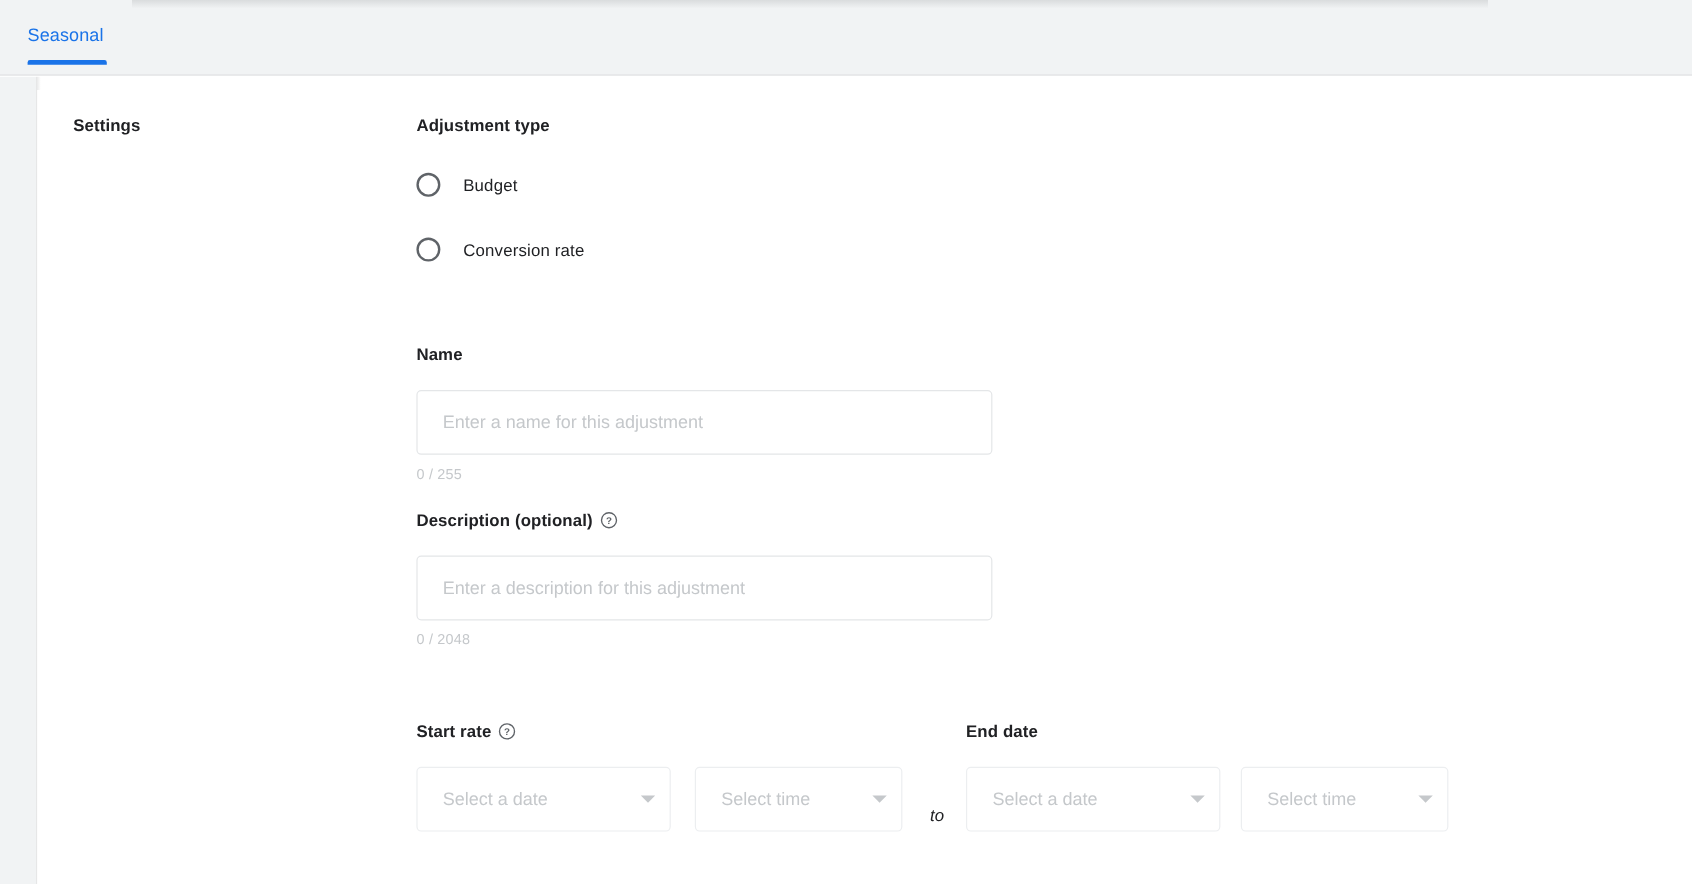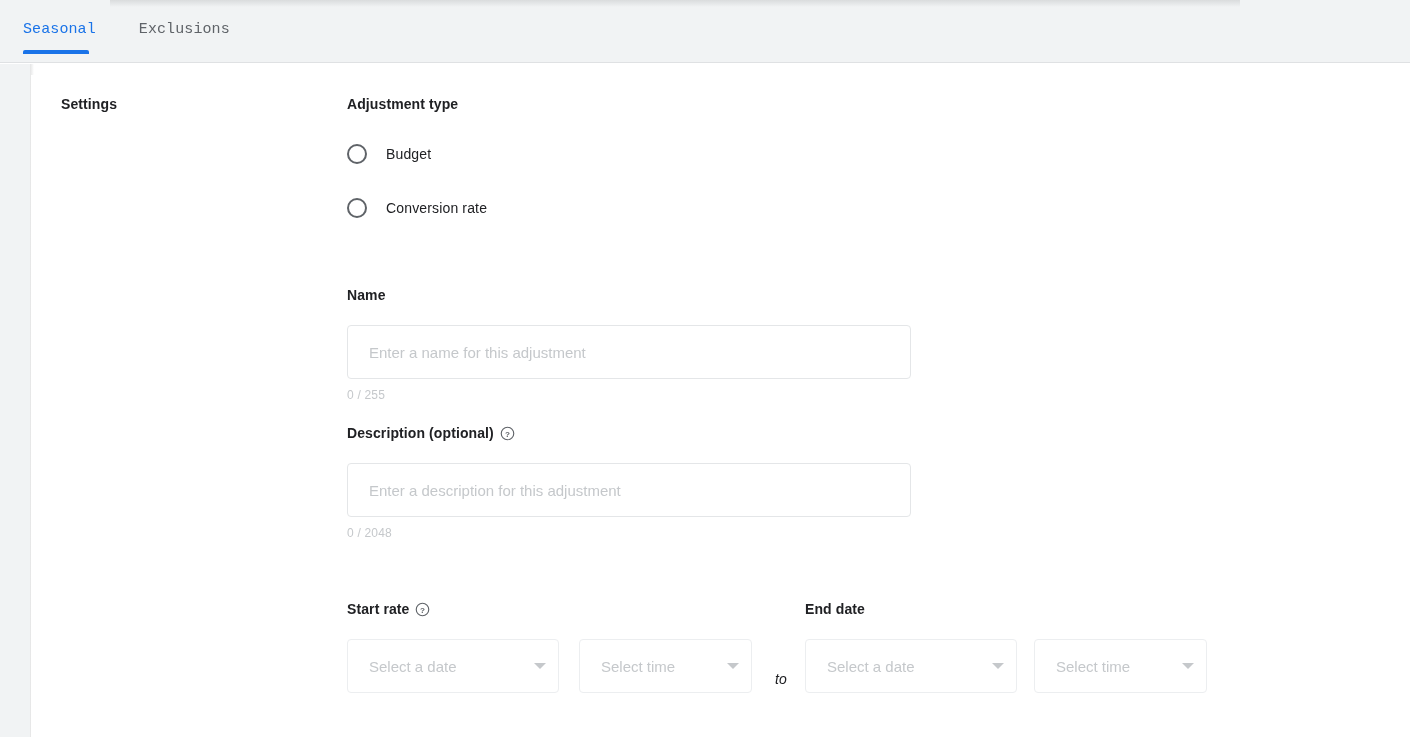--- a/index.html
+++ b/index.html
@@ -49,21 +49,20 @@
   .tab {
     position: relative;
     height: 63px;
     display: flex;
     align-items: center;
     font-size: 15px;
     letter-spacing: 0.1px;
     cursor: pointer;
     padding: 0;
     margin-right: 43px;
-    font-family: Liberation Mono, monospace;
   }
   .tab .tab-label { display: block; line-height: 1; padding-bottom: 4px;}
   .tab.active { color: #1a73e8; }
   .tab.inactive { color: #5f6368; }
   .tab.active::after {
     content: "";
     position: absolute;
     left: 0;
     bottom: 9px;
     width: 66px;
@@ -169,21 +168,21 @@
     letter-spacing: 0.15px;
   }
 
   
   .name-label { position: absolute; left: 0; top: 212px; }
   .desc-label { position: absolute; left: 0; top: 350px; }
 
   .text-input {
     position: absolute;
     left: 0;
-    width: 564px;
+    width: 480px;
     height: 54px;
     box-sizing: border-box;
     border: 1px solid #e4e6e8;
     border-radius: 4px;
     background: #fff;
     font-family: "Liberation Sans", sans-serif;
     font-size: 15px;
     color: #202124;
     padding: 0 21px;
     outline: none;
@@ -250,23 +249,20 @@
     font-style: italic;
   }
 </style>
 </head>
 <body>
 
 <div class="tabbar">
   <div class="tabs">
     <div class="tab active">
       <span class="tab-label">Seasonal</span>
-    </div>
-    <div class="tab inactive">
-      <span class="tab-label">Exclusions</span>
     </div>
   </div>
 </div>
 <div class="top-shadow"></div>
 
 <div class="left-gutter"></div>
 <div class="gutter-shadow"></div>
 
 <div class="card">
 

